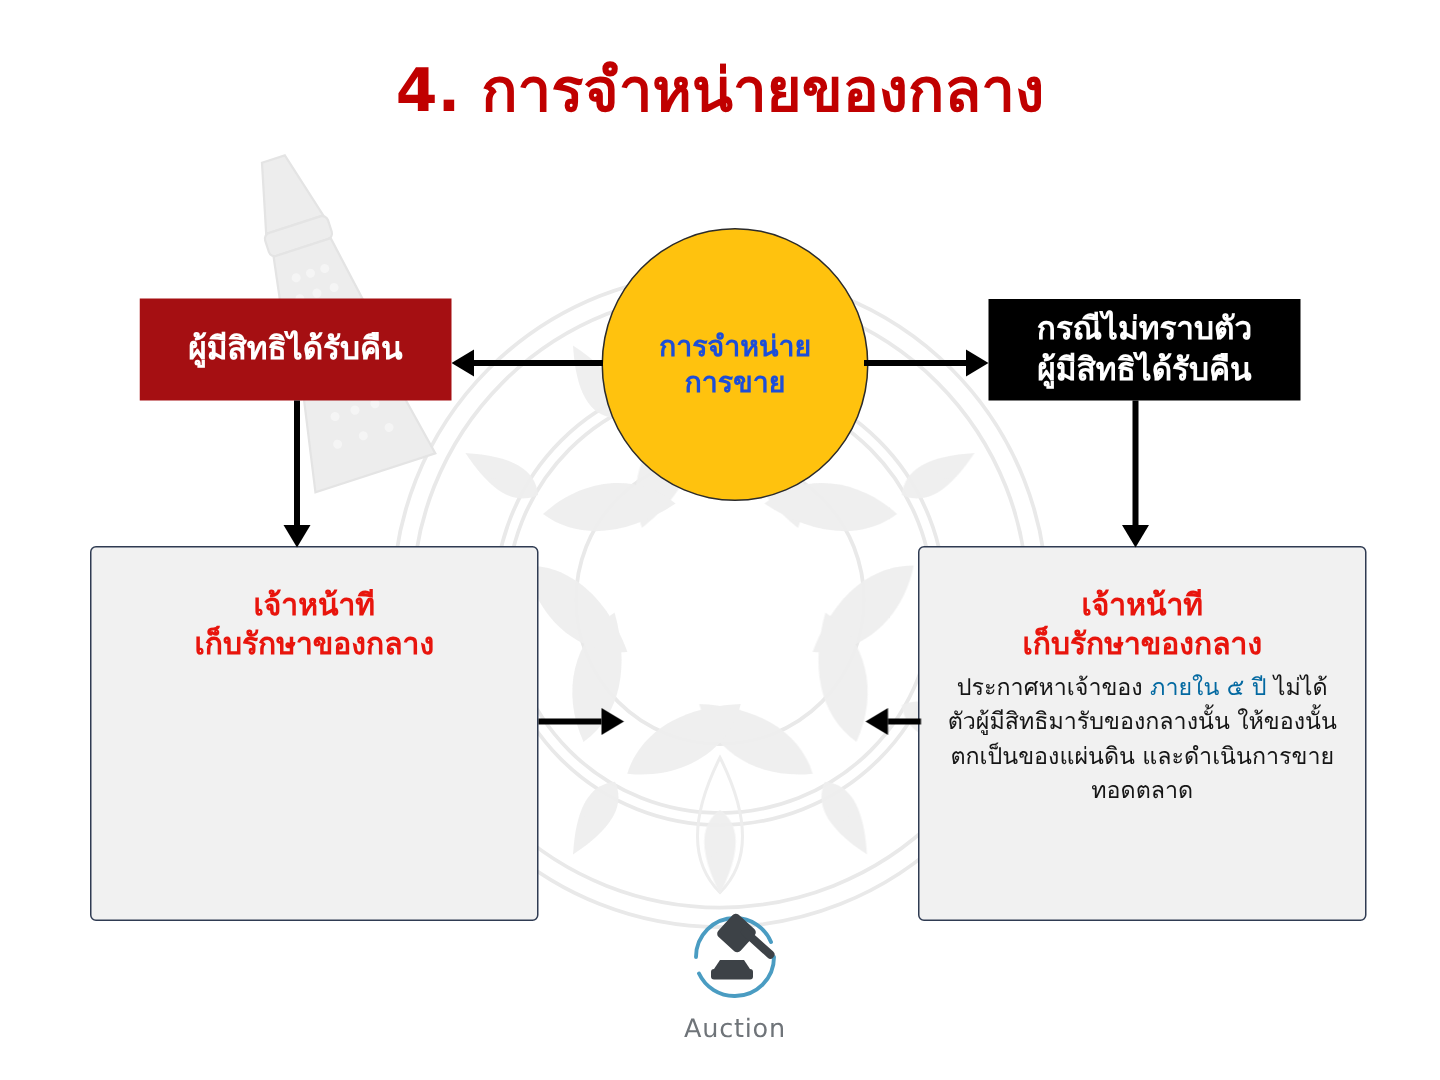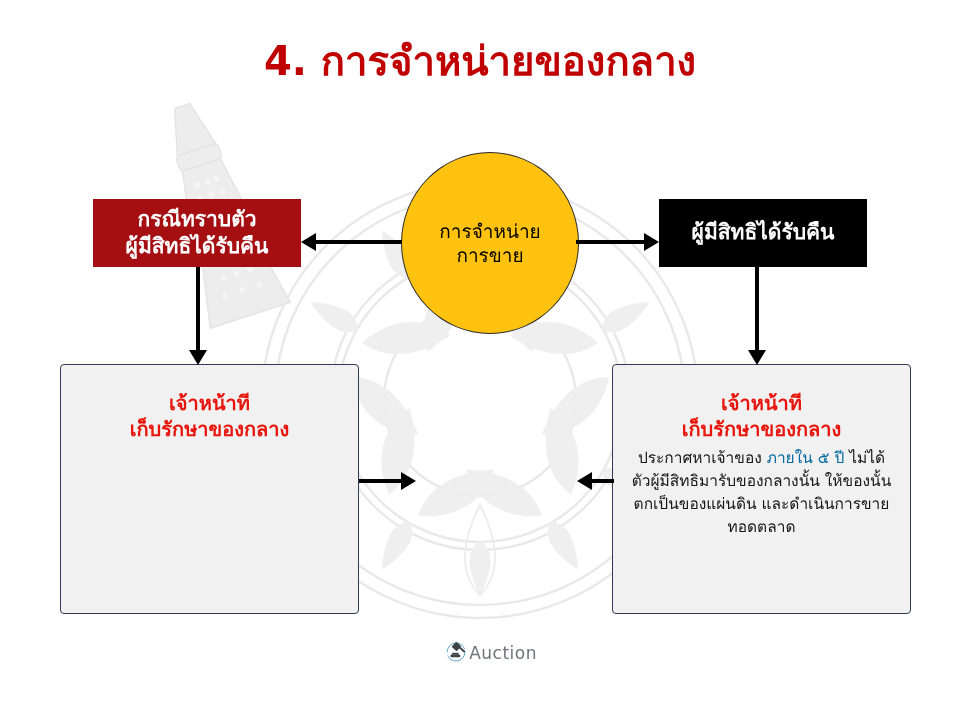--- a/index.html
+++ b/index.html
@@ -74,22 +74,22 @@
     width: 178px;
     height: 182px;
   }
   #circle-bottom {
     left: 409px;
     top: 398px;
     width: 160px;
     height: 162px;
   }
   .circle-head {
-    color: #000000;
-    font-weight: normal;
+    color: #1d4ed8;
+    font-weight: bold;
     font-size: 19px;
     line-height: 1.28;
   }
   #circle-bottom .circle-head {
     font-size: 20px;
     line-height: 1.25;
   }
   .circle-sub {
     color: #2c2c2c;
     font-size: 15px;
@@ -197,20 +197,21 @@
   }
 
   
   #auction-badge {
     position: absolute;
     left: 443px;
     top: 602px;
     width: 94px;
     height: 100px;
     display: flex;
+    flex-direction: column;
     align-items: center;
   }
   #auction-label {
     font-size: 17px;
     color: #6f7479;
     letter-spacing: 0.5px;
     margin-top: 2px;
   }
 </style>
 </head>
@@ -312,25 +313,25 @@
 
   <div id="circle-top" class="circle">
     <div class="circle-head">
       <div>การจำหน่าย</div>
       <div>การขาย</div>
     </div>
   </div>
 
 
   <div id="banner-left" class="banner">
-    <div>กรณีทราบตัว</div>
     <div>ผู้มีสิทธิได้รับคืน</div>
   </div>
 
   <div id="banner-right" class="banner">
+    <div>กรณีไม่ทราบตัว</div>
     <div>ผู้มีสิทธิได้รับคืน</div>
   </div>
 
   <div id="panel-left" class="panel">
     <div class="panel-head">
       <div>เจ้าหน้าที</div>
       <div>เก็บรักษาของกลาง</div>
     </div>
   </div>
 

